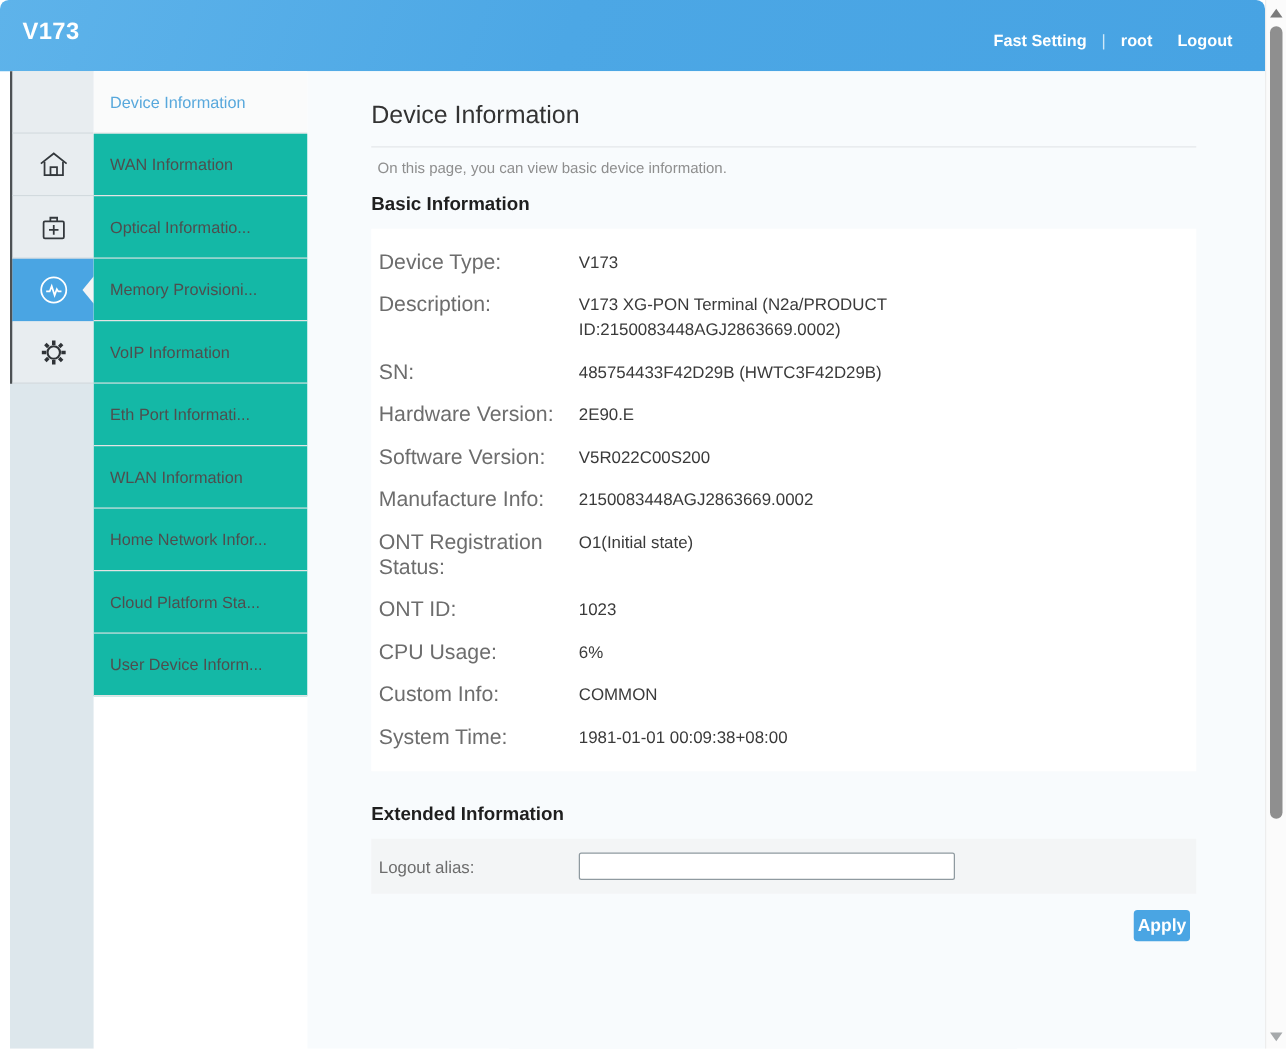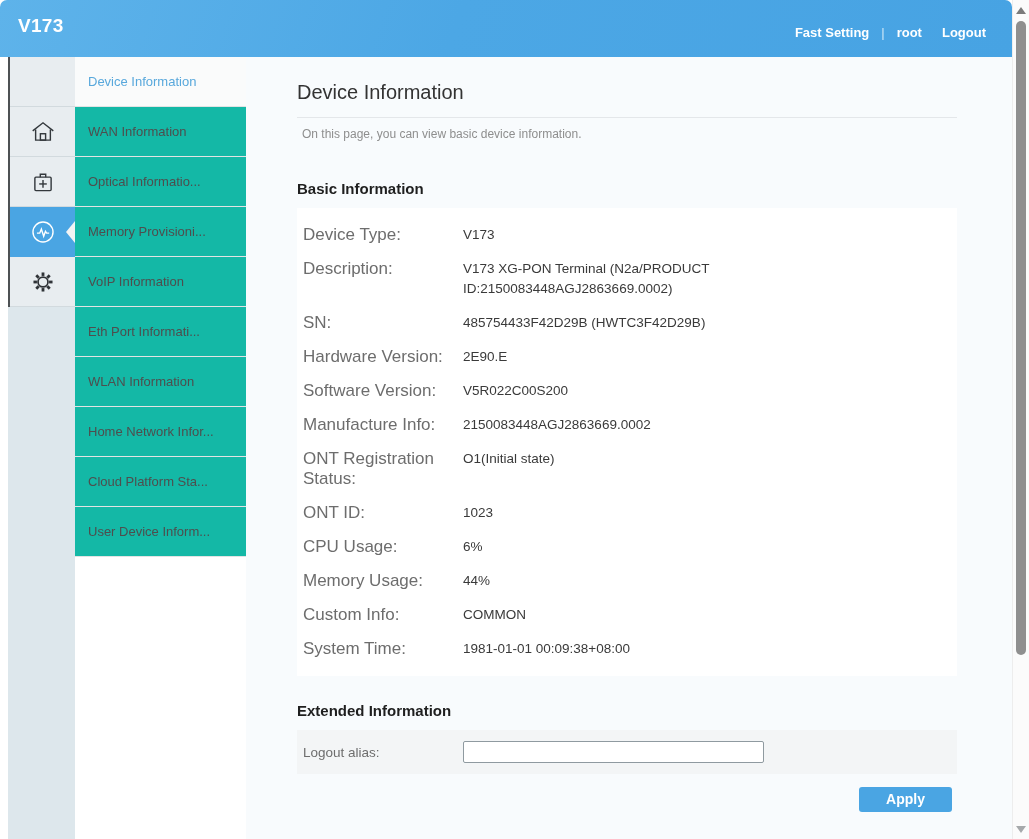--- a/index.html
+++ b/index.html
@@ -31,37 +31,37 @@
     display:flex; align-items:center; padding-left:13px; font-size:13px; color:#4e4e4e; cursor:pointer; }
   .menu-item.selected { background:#fafbfb; color:#58a8dc; }
 
   
   .main { position:absolute; left:246px; top:57px; width:766px; height:782px;
     background:#f8fbfd; padding:24px 0 0 51px; }
   .main-title { font-size:20px; color:#333; font-weight:400; }
   .main-divider { width:660px; border-top:1px solid #e4e7ea; margin-top:13px; }
   .main-subtitle { font-size:12px; color:#8e8e8e; padding:9px 0 0 5px; }
   .section-heading { font-size:15px; font-weight:700; color:#1f1f1f; }
-  .heading-basic { margin-top:39px; }
+  .heading-basic { margin-top:14px; }
   .heading-extended { margin-top:26px; }
 
   .panel { width:660px; background:#fff; margin-top:11px; padding:10px 0; }
   .kv-row { display:flex; padding:7px 0 7px 6px; }
   .kv-label { width:160px; flex:0 0 160px; font-size:17px; line-height:20px; color:#6d6d6d; }
   .kv-value { max-width:312px; font-size:13.5px; line-height:20px; color:#3a3a3a; }
 
   .alias-strip { width:660px; background:#f3f5f6; margin-top:11px; padding:11px 0 11px 6px;
     display:flex; align-items:center; }
   .alias-label { width:160px; flex:0 0 160px; font-size:13.5px; color:#6d6d6d; }
   .alias-input { width:301px; height:22px; border:1px solid #8f9aa0; border-radius:2px;
     background:#fff; font-size:13px; padding:0 5px; color:#333; outline:none; }
 
   .apply-row { width:660px; margin-top:13px; display:flex; justify-content:flex-end; }
   .apply-btn { background:var(--accent,#4aa5e3); color:#fff; border:none; border-radius:3px;
-    font-size:14px; font-weight:600; padding:4px 27px 5px; margin-right:5px; cursor:pointer;
+    font-size:14px; font-weight:600; padding:4px 3px 5px; margin-right:5px; cursor:pointer;
     font-family:"Liberation Sans",sans-serif; }
 
   
   .scrollbar { position:absolute; right:0; top:0; width:17px; height:839px;
     background:#fbfbfb; border-left:1px solid #ededed; }
   .sb-arrow-up { position:absolute; top:7px; left:3px; width:0; height:0;
     border-left:5px solid transparent; border-right:5px solid transparent; border-bottom:7px solid #7b7b7b; cursor:pointer; }
   .sb-thumb { position:absolute; top:21px; left:3px; width:10px; height:634px;
     background:#8f8f8f; border-radius:5px; cursor:pointer; }
   .sb-arrow-down { position:absolute; bottom:6px; left:3px; width:0; height:0;
@@ -204,24 +204,20 @@
   </div>
         <div class="kv-row">
     <div class="kv-label">ONT ID:</div>
     <div class="kv-value">1023</div>
   </div>
         <div class="kv-row">
     <div class="kv-label">CPU Usage:</div>
     <div class="kv-value">6%</div>
   </div>
         <div class="kv-row">
-    <div class="kv-label">Memory Usage:</div>
-    <div class="kv-value">44%</div>
-  </div>
-        <div class="kv-row">
     <div class="kv-label">Custom Info:</div>
     <div class="kv-value">COMMON</div>
   </div>
         <div class="kv-row">
     <div class="kv-label">System Time:</div>
     <div class="kv-value">1981-01-01 00:09:38+08:00</div>
   </div>
       </div>
 
     <div class="section-heading heading-extended">Extended Information</div>

